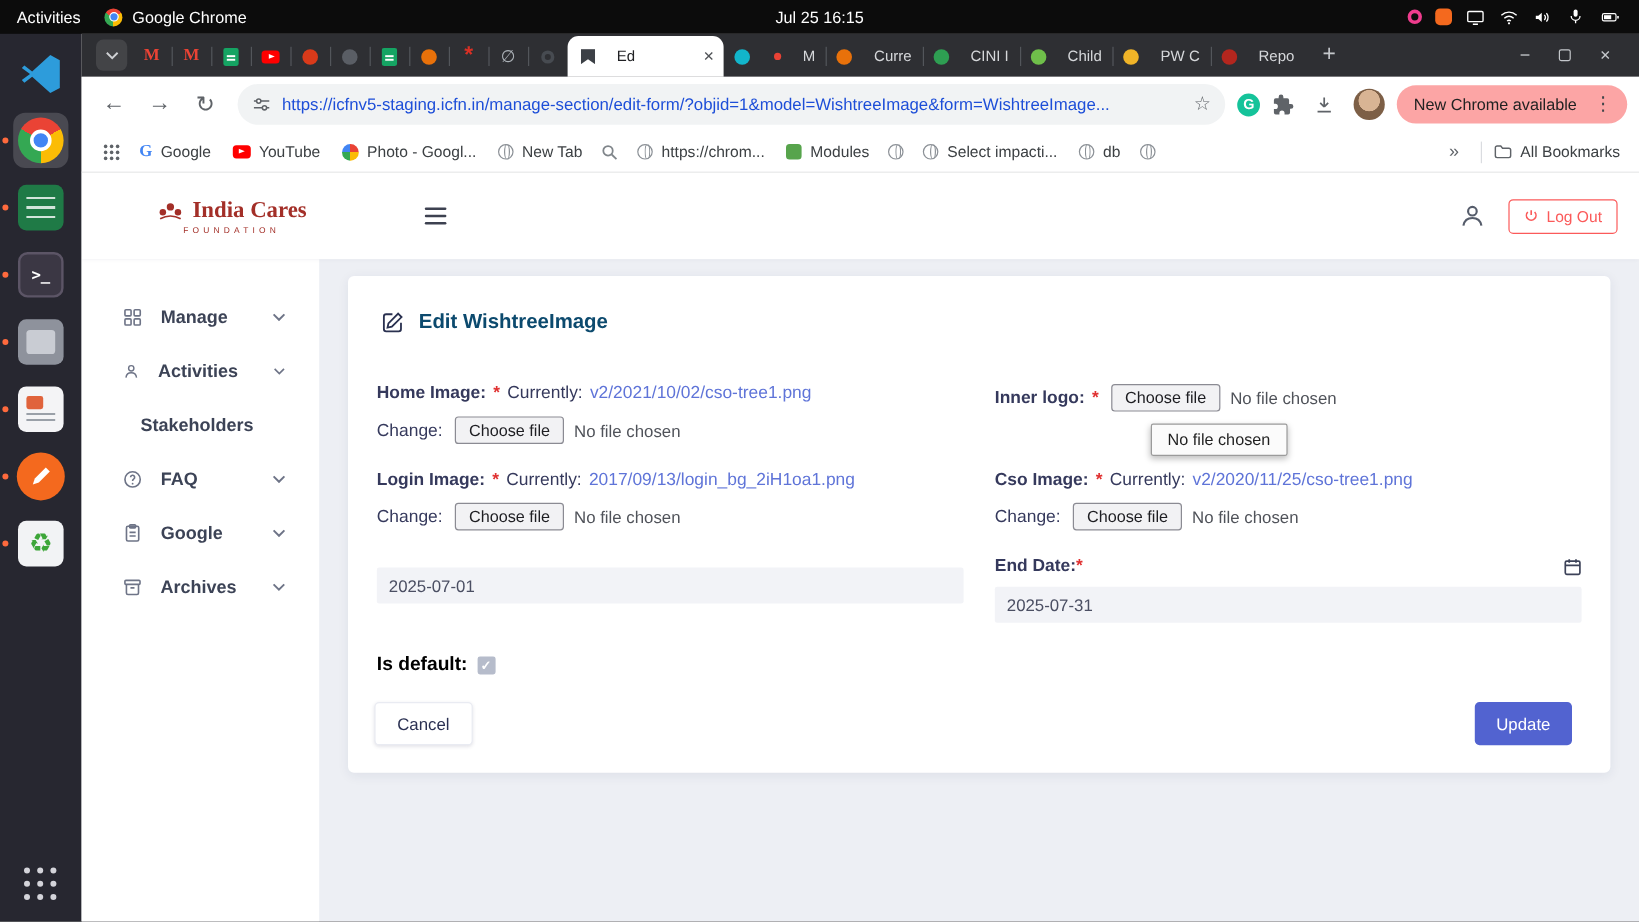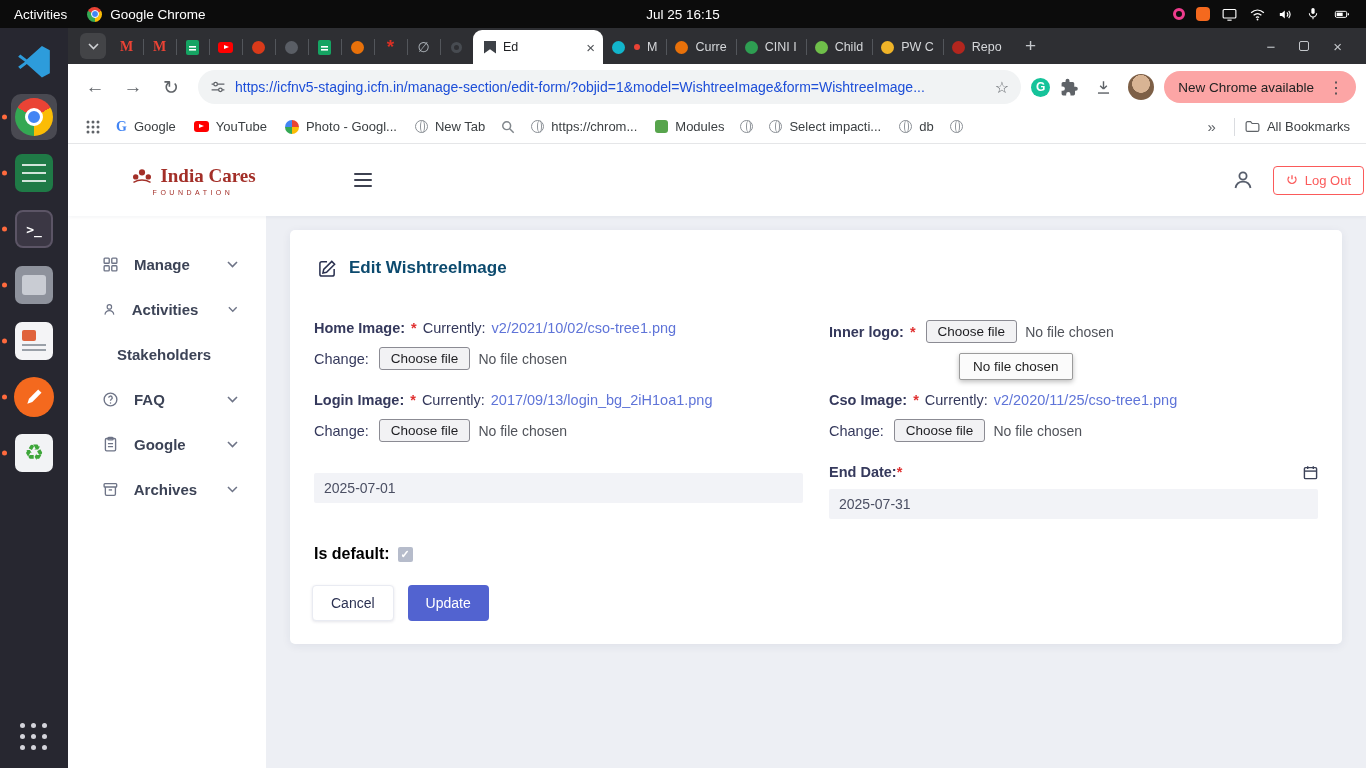--- a/index.html
+++ b/index.html
@@ -51,21 +51,21 @@
 .f-gmail{color:#ea4335;font-family:"Liberation Serif",serif;font-weight:bold;font-size:14px}
 .f-yt{width:15px;height:11px;background:#f00;border-radius:3px;position:relative}
 .f-yt::after{content:'';position:absolute;left:5.5px;top:3px;border-left:5px solid #fff;border-top:2.8px solid transparent;border-bottom:2.8px solid transparent}
 .f-circle{width:13px;height:13px;border-radius:50%}
 .c-rust{background:#d93a1a}.c-dark{background:#5a5e65}.c-orange{background:#e8710a}
 .c-teal{background:#12b5cb}.c-green{background:#2e9e52}.c-greenl{background:#6fbf4a}
 .c-yellow{background:#f0b428}.c-red{background:#b3261e}
 .f-ast{color:#d93025;font-size:19px;font-weight:bold;line-height:10px}
 .f-null{color:#aab0b6;font-size:14px}
 .f-ring{width:11px;height:11px;border:3px solid #474b51;border-radius:50%}
-.tab{height:34px;display:flex;align-items:center;gap:7px;padding:0 9px;font-size:12.5px;position:relative;min-width:0;color:#d5d7da}
+.tab{height:34px;display:flex;align-items:center;gap:18px;padding:0 9px;font-size:12.5px;position:relative;min-width:0;color:#d5d7da}
 .tab .tab-label{white-space:nowrap;overflow:hidden;max-width:52px}
 .tab.active{background:#fff;color:#202124;border-radius:9px 9px 0 0;width:130px;padding:0 8px 0 11px}
 .tab.active::before{display:none}
 .f-bm{width:12px;height:13px;background:#3c4046;clip-path:polygon(0 0,100% 0,100% 100%,50% 68%,0 100%)}
 .tab-close{margin-left:auto;font-size:15px;color:#505357}
 .mini-dot{width:6px;height:6px;border-radius:50%;background:#e94235;margin-left:2px}
 .newtab{width:28px;height:28px;margin:0 2px 4px 6px;display:flex;align-items:center;justify-content:center;font-size:19px;color:#c4c7cb}
 .winctl{margin-left:auto;display:flex;align-items:center;gap:24px;padding:0 14px;height:100%;color:#c4c7cb;font-size:15px}
 .restore-box{width:10px;height:10px;border:1.5px solid #c4c7cb;border-radius:2px}
 
@@ -96,21 +96,21 @@
 
 
 .page{flex:1;background:#edeff4;display:flex;flex-direction:column;overflow:hidden}
 .site-header{height:72px;background:#fff;display:flex;align-items:center;box-shadow:0 1px 4px rgba(20,30,60,.06);position:relative;z-index:2}
 .logo{width:250px;display:flex;flex-direction:column;align-items:center}
 .logo-top{display:flex;align-items:center;gap:6px}
 .logo-text{font-family:"Liberation Serif",serif;font-size:19px;font-weight:bold;color:#a32f28}
 .logo-sub{font-size:7px;letter-spacing:3.5px;color:#a32f28;margin-top:2px}
 .hamburger{margin-left:30px;display:flex;flex-direction:column;gap:3.5px;padding:6px}
 .hamburger i{width:18px;height:2.4px;background:#3d4150;border-radius:1px}
-.hdr-right{margin-left:auto;display:flex;align-items:center;gap:18px;padding-right:2px}
+.hdr-right{margin-left:auto;display:flex;align-items:center;gap:18px;padding-right:18px}
 .logout{display:flex;align-items:center;gap:7px;border:1px solid #fb5a5a;color:#fb5a5a;background:#fff;border-radius:4px;padding:6px 12px;font-size:13px;font-family:inherit}
 .site-body{flex:1;display:flex;min-height:0}
 .sidebar{width:198px;background:#fff;padding-top:26px;flex:0 0 auto}
 .side-item{height:45px;display:flex;align-items:center;padding:0 28px 0 34px;gap:15px;color:#3c4356;font-size:15px;font-weight:bold}
 .side-item .grow{flex:1}
 .content{flex:1;padding:14px 24px;min-width:0}
 
 
 .card{background:#fff;border-radius:5px;box-shadow:0 2px 10px rgba(30,40,80,.07);padding:26px 22px 24px;height:414px;display:flex;flex-direction:column}
 .card-title{display:flex;align-items:center;gap:12px;padding:2px 6px 0}
@@ -123,21 +123,21 @@
 .req{color:#e03131;font-weight:bold}
 .link{color:#5f74d8;text-decoration:none;white-space:nowrap}
 .filebtn{font-size:13.5px;padding:3px 11px;border:1px solid #8b8b93;background:#f2f2f4;border-radius:3px;color:#1e1e22;font-family:inherit;margin-left:4px}
 .nofile{color:#50535a;font-size:14px;margin-left:2px}
 .plain{color:#35395c}
 .tooltip{position:absolute;left:130px;top:33px;background:#fbfbfb;border:1px solid #9b9b9b;box-shadow:0 2px 5px rgba(0,0,0,.25);padding:5px 13px;font-size:13.5px;color:#1f1f1f;border-radius:2px;white-space:nowrap;z-index:5}
 .label-row{display:flex;align-items:center;justify-content:space-between;font-size:14.5px;color:#35395c}
 .date-input{margin-top:9px;width:100%;height:30px;background:#f2f3f7;border:none;padding:0 10px;font-size:14px;color:#4b4f63;font-family:inherit;border-radius:2px}
 .isdef-row{display:flex;align-items:center;gap:8px;margin-top:4px}
 .checkbox{width:15px;height:15px;background:#b6bccb;border-radius:2px;color:#fff;font-size:11px;font-weight:bold;display:flex;align-items:center;justify-content:center}
-.card-footer{display:flex;justify-content:flex-start;gap:14px;margin-top:auto;padding:0 10px 2px 0}
+.card-footer{display:flex;justify-content:space-between;gap:14px;margin-top:auto;padding:0 10px 2px 0}
 .btn{font-size:14px;border-radius:4px;padding:9px 18px;font-family:inherit;border:none}
 .btn-cancel{background:#fff;color:#2b3152;border:1px solid #e9ebf2;box-shadow:0 1px 3px rgba(40,45,80,.12)}
 .btn-update{background:#5263d0;color:#fff}
 </style>
 </head>
 <body>
 
 <div class="topbar">
   <div class="tb-left">
     <span>Activities</span>

